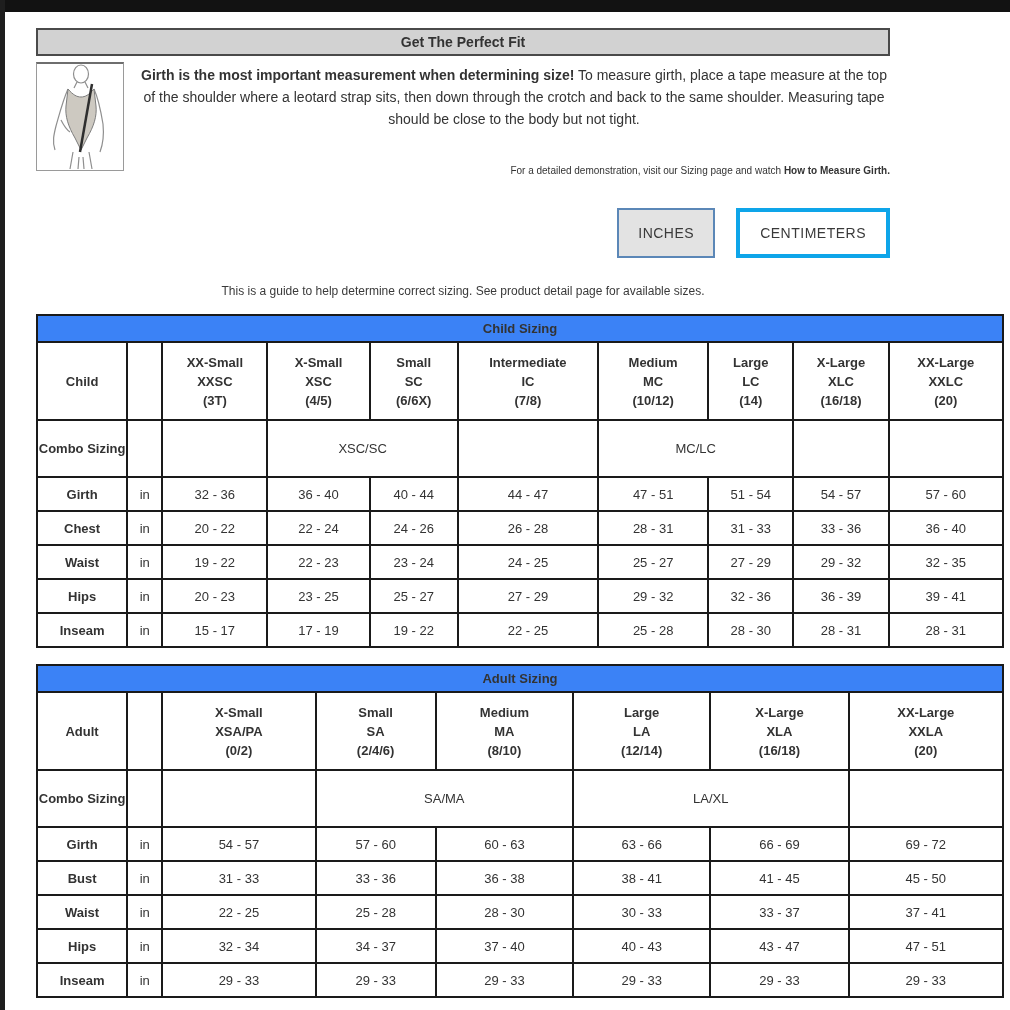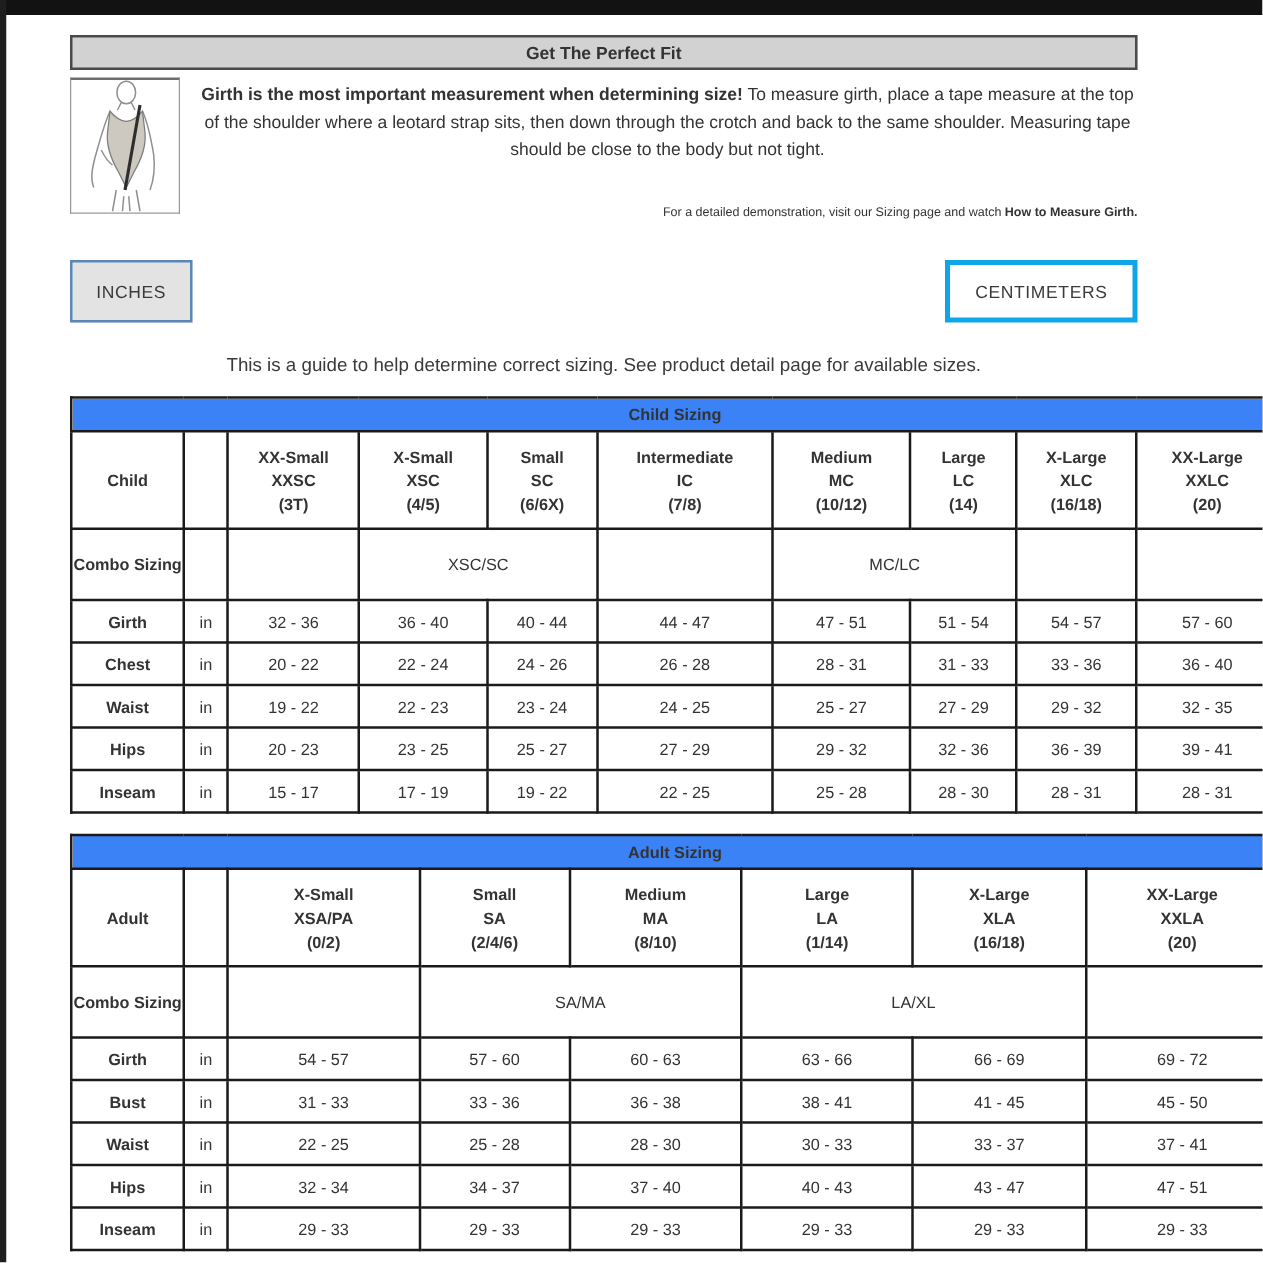--- a/index.html
+++ b/index.html
@@ -3,43 +3,43 @@
 <meta charset="utf-8">
 <style>
   html,body{margin:0;padding:0;}
   body{
     width:1010px;height:1010px;position:relative;overflow:hidden;
     background:#ffffff;color:#333;
     font-family:"Liberation Sans", sans-serif;
   }
   .frame-top{position:absolute;top:0;left:0;width:1010px;height:12px;background:#121212;}
   .frame-left{position:absolute;top:0;left:0;width:5px;height:1010px;background:#1e1e1e;}
-  .content{position:absolute;left:56px;top:28px;width:854px;}
+  .content{position:absolute;left:36px;top:28px;width:854px;}
 
   .title-bar{
     background:#d2d2d2;border:2px solid #4a4a4a;height:24px;
     display:flex;align-items:center;justify-content:center;
     font-weight:bold;font-size:14px;
   }
 
   .intro{display:flex;margin-top:6px;}
   .diagram-box{width:86px;height:106px;border:1px solid #9a9a9a;border-top:2px solid #6e6e6e;flex:none;background:#fff;}
   .intro-text{flex:1;text-align:center;font-size:14px;line-height:22px;margin:2px 0 0 14px;}
 
   .demo-line{text-align:right;font-size:10px;margin:-6px 0 11px 0;}
 
-  .unit-toggle{display:flex;justify-content:space-between;gap:21px;margin-top:32px;}
+  .unit-toggle{display:flex;justify-content:flex-end;gap:21px;margin-top:32px;}
   .unit-btn{
     font-family:"Liberation Sans", sans-serif;font-size:14px;color:#3a3a3a;
     padding:14px 20px;background:#fff;border:4px solid #0ea5e9;
     letter-spacing:0.5px;cursor:pointer;line-height:1;
   }
   .unit-btn.selected{background:#e3e3e3;border:2px solid #5b87b7;padding:13px 19px;}
 
-  .note{text-align:center;font-size:15px;margin:26px 0 0 0;color:#3a3a3a;}
+  .note{text-align:center;font-size:12px;margin:26px 0 0 0;color:#3a3a3a;}
 
   table.size-table{border-collapse:collapse;table-layout:fixed;width:968px;margin-top:16px;}
   .size-table td{
     border:2px solid #1a1a1a;text-align:center;vertical-align:middle;
     font-size:13px;padding:0;overflow:hidden;
   }
   .size-table td.caption{background:#3b82f6;font-weight:bold;height:25px;}
   .size-table tr.head-row td{height:76px;font-weight:bold;line-height:19px;}
   .size-table tr.combo-row td{height:55px;font-weight:normal;border-radius:25px;}
   .size-table tr.combo-row td.lbl{font-weight:bold;line-height:19px;}
@@ -249,21 +249,21 @@
             <div>(2/4/6)</div>
           </td>
           <td>
             <div>Medium</div>
             <div>MA</div>
             <div>(8/10)</div>
           </td>
           <td>
             <div>Large</div>
             <div>LA</div>
-            <div>(1/14)</div>
+            <div>(12/14)</div>
           </td>
           <td>
             <div>X-Large</div>
             <div>XLA</div>
             <div>(16/18)</div>
           </td>
           <td>
             <div>XX-Large</div>
             <div>XXLA</div>
             <div>(20)</div>

